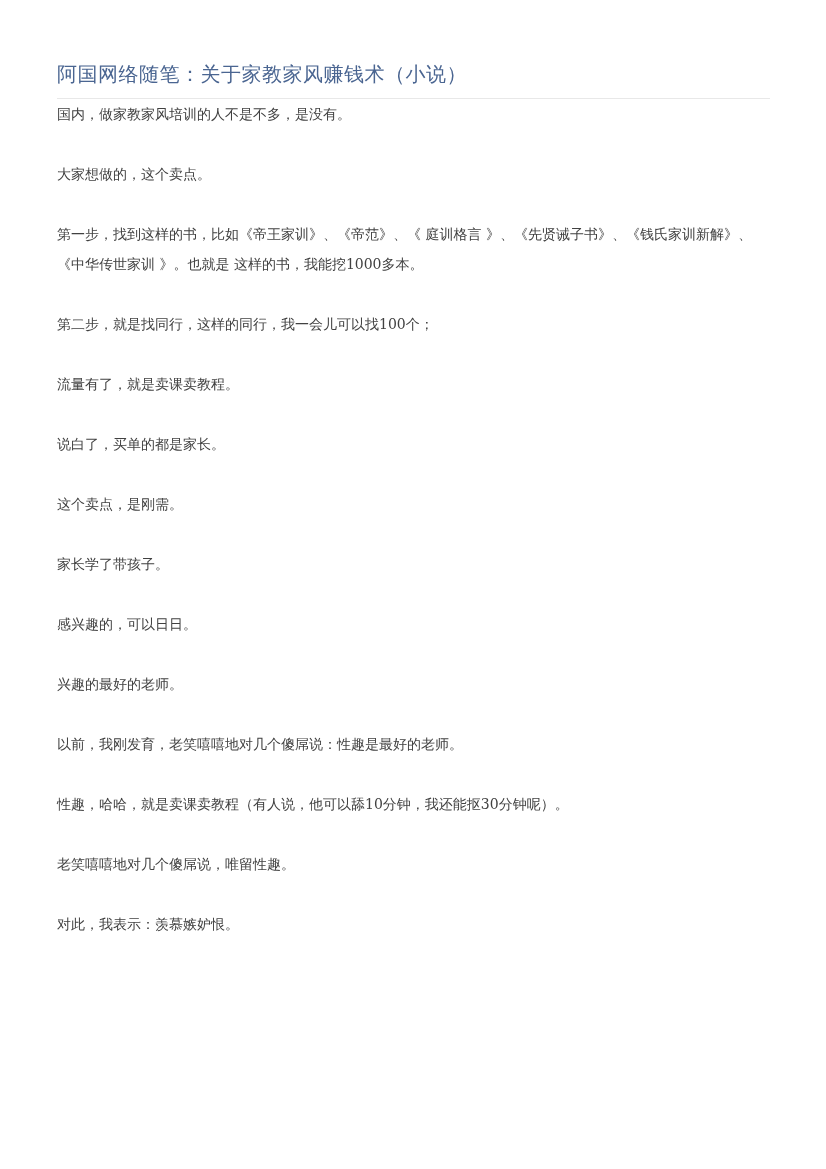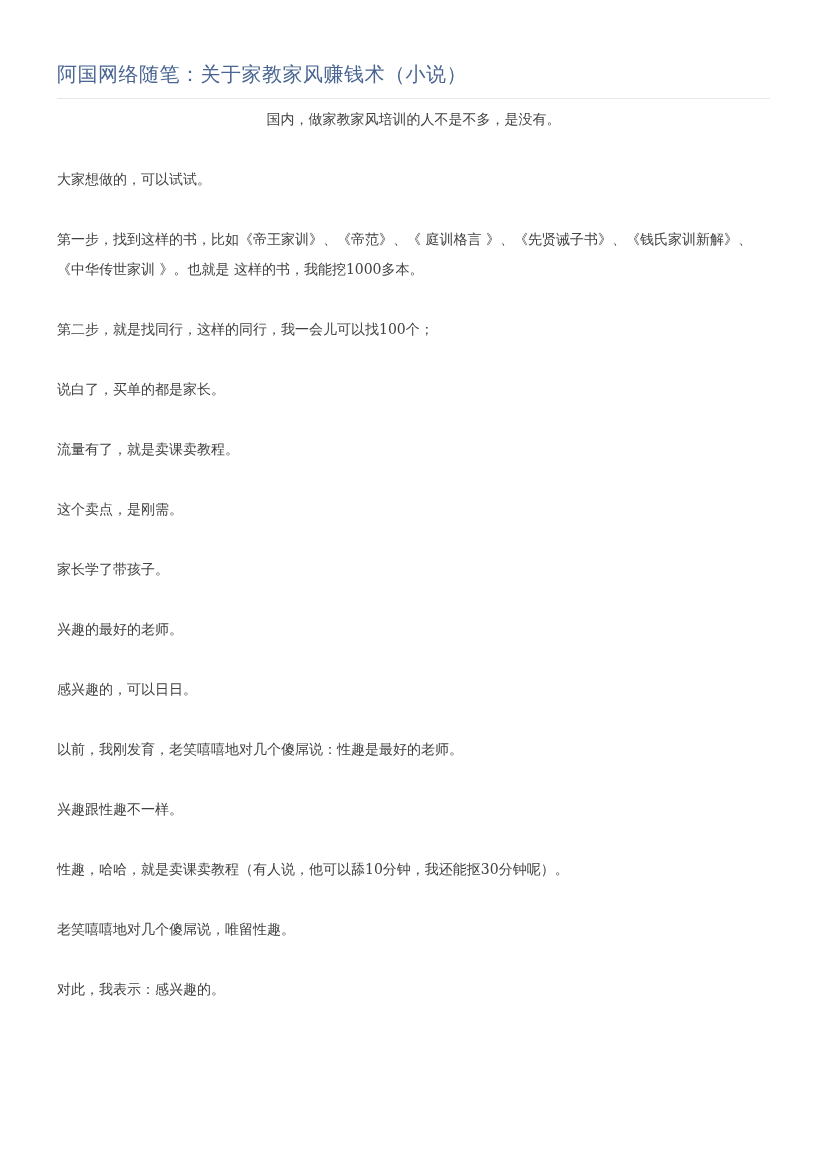--- a/index.html
+++ b/index.html
@@ -38,42 +38,39 @@
     height: 0;
     margin: 10px 0 0 0;
   }
   .article-body p {
     font-size: 14px;
     line-height: 30px;
     color: var(--text-color);
     margin: 0 0 30px 0;
   }
   .article-body p:first-child {
-    margin-top: 5px;
-    text-align: center;
   }
 </style>
 </head>
 <body>
 
 <div class="page">
   <div class="content">
     <h1 class="title">阿国网络随笔：关于家教家风赚钱术（小说）</h1>
     <hr class="divider">
     <div class="article-body" id="article-body">
         <p>国内，做家教家风培训的人不是不多，是没有。</p>
-        <p>大家想做的，可以试试。</p>
+        <p>大家想做的，这个卖点。</p>
         <p>第一步，找到这样的书，比如《帝王家训》、《帝范》、《 庭训格言 》、《先贤诫子书》、《钱氏家训新解》、《中华传世家训 》。也就是 这样的书，我能挖1000多本。</p>
         <p>第二步，就是找同行，这样的同行，我一会儿可以找100个；</p>
+        <p>流量有了，就是卖课卖教程。</p>
         <p>说白了，买单的都是家长。</p>
-        <p>流量有了，就是卖课卖教程。</p>
         <p>这个卖点，是刚需。</p>
         <p>家长学了带孩子。</p>
+        <p>感兴趣的，可以日日。</p>
         <p>兴趣的最好的老师。</p>
-        <p>感兴趣的，可以日日。</p>
         <p>以前，我刚发育，老笑嘻嘻地对几个傻屌说：性趣是最好的老师。</p>
-        <p>兴趣跟性趣不一样。</p>
         <p>性趣，哈哈，就是卖课卖教程（有人说，他可以舔10分钟，我还能抠30分钟呢）。</p>
         <p>老笑嘻嘻地对几个傻屌说，唯留性趣。</p>
-        <p>对此，我表示：感兴趣的。</p>
+        <p>对此，我表示：羡慕嫉妒恨。</p>
       </div>
   </div>
 </div>
 
 </body></html>

